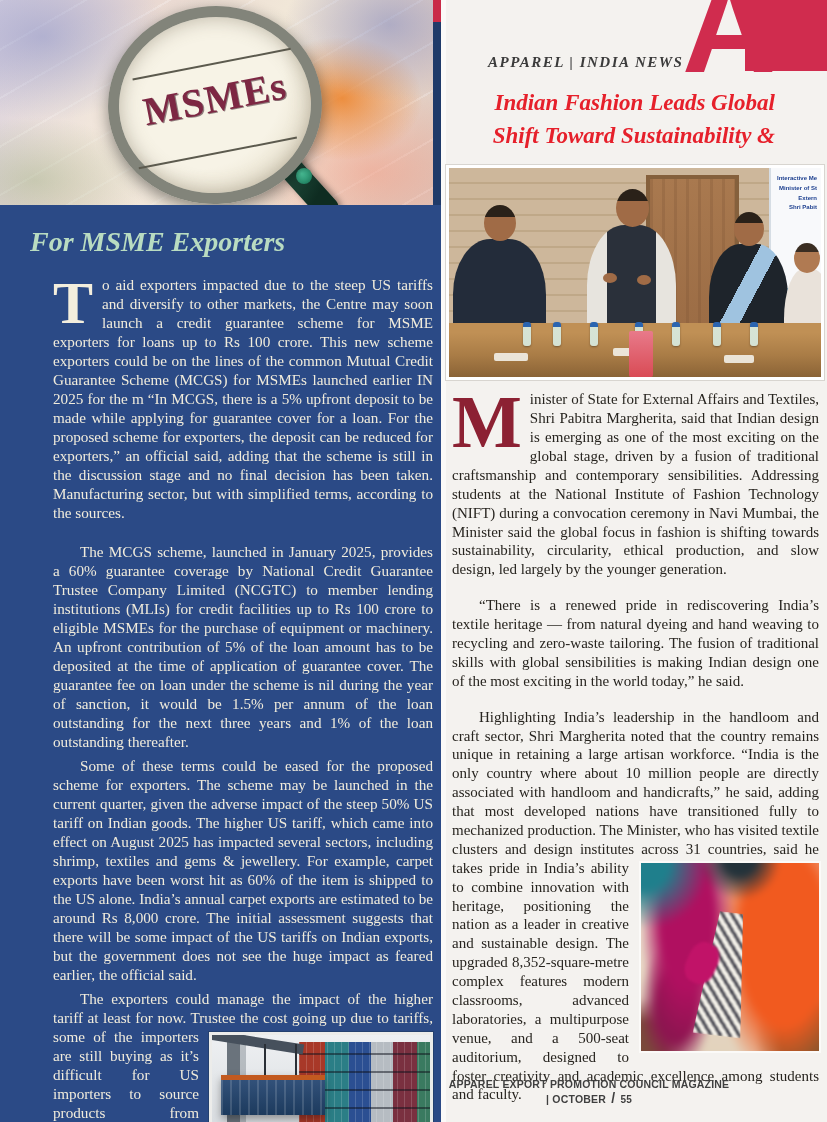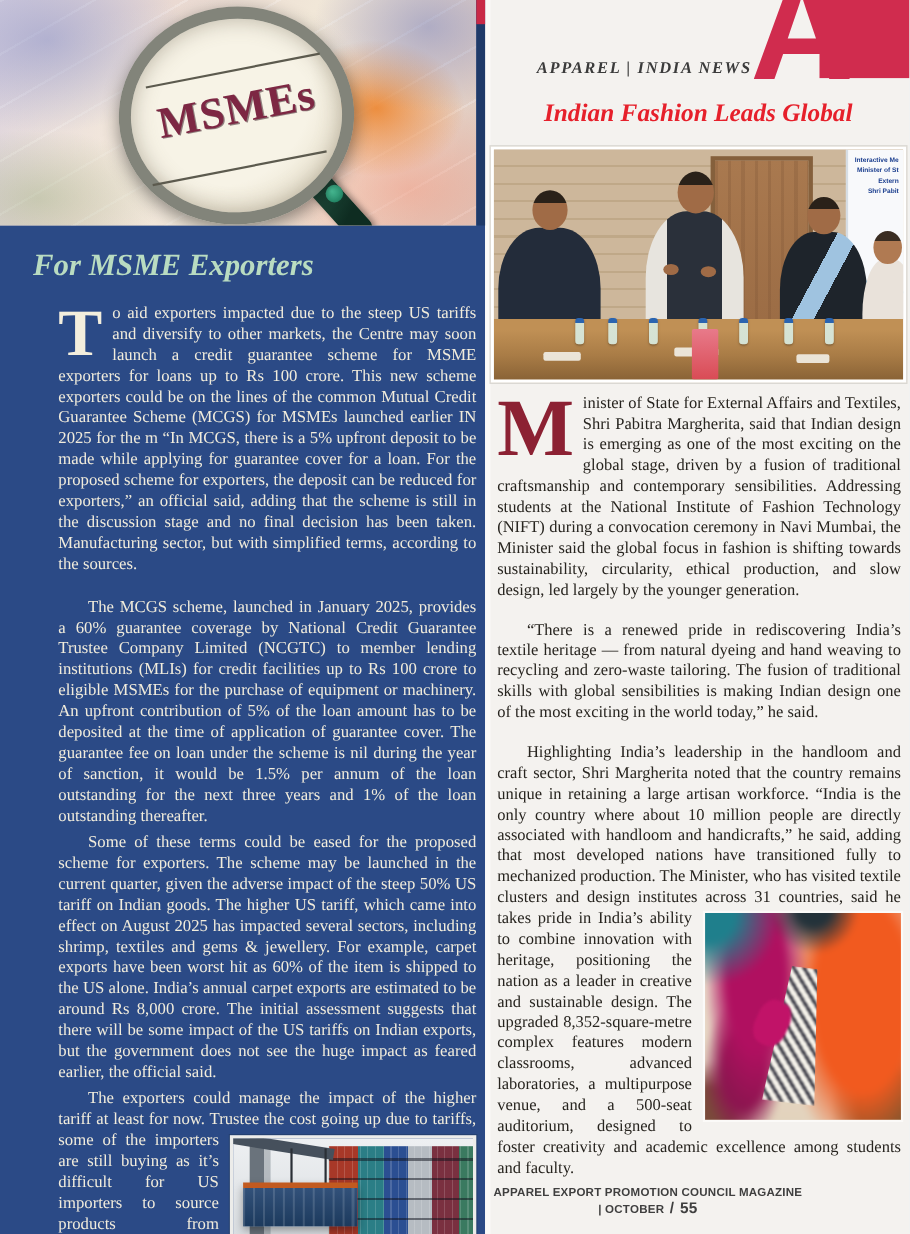--- a/index.html
+++ b/index.html
@@ -142,21 +142,21 @@
   .tx-stripe{position:absolute;left:33%;top:26%;width:27%;height:66%;display:block;
     background:repeating-linear-gradient(52deg,#f5f2ea 0 5px,#3c3c46 5px 8px);
     clip-path:polygon(26% 0,74% 0,100% 100%,0 100%);transform:rotate(7deg);filter:blur(1.2px);}
   .tx-knot{position:absolute;left:26%;top:42%;width:30px;height:42px;display:block;border-radius:40%;
     background:#c11368;transform:rotate(24deg);filter:blur(1px);}
 
   
   .footer{position:absolute;bottom:16px;left:0;right:0;text-align:center;padding-right:95px;
     font-family:"Liberation Sans",sans-serif;font-weight:700;color:#3f3f3f;font-size:10.5px;letter-spacing:.2px;}
   .f-sep{font-size:14px;padding:0 2px;}
-  .f-num{font-size:14px;}
+  .f-num{font-size:10px;}
 </style>
 </head>
 <body>
 
 <div class="page">
 
   <div class="left-col">
     <div class="msme-photo">
       <div class="mp-bg"></div>
       <div class="mp-handle"></div>
@@ -201,20 +201,21 @@
 
     <div class="aepc-logo">
       <span class="logo-a">A</span>
       <i class="logo-bar"></i>
     </div>
 
     <div class="kicker">APPAREL | INDIA NEWS</div>
 
     <h2 class="r-title">
       <span>Indian Fashion Leads Global</span>
+      <span>Shift Toward Sustainability &amp;</span>
     </h2>
 
     <div class="photo-meeting">
       <i class="pm-wall"></i>
       <div class="pm-door">
           <i class="pm-knob"></i>
         </div>
       <div class="pm-banner">
         <span>Interactive Me</span>
         <span>Minister of St</span>

